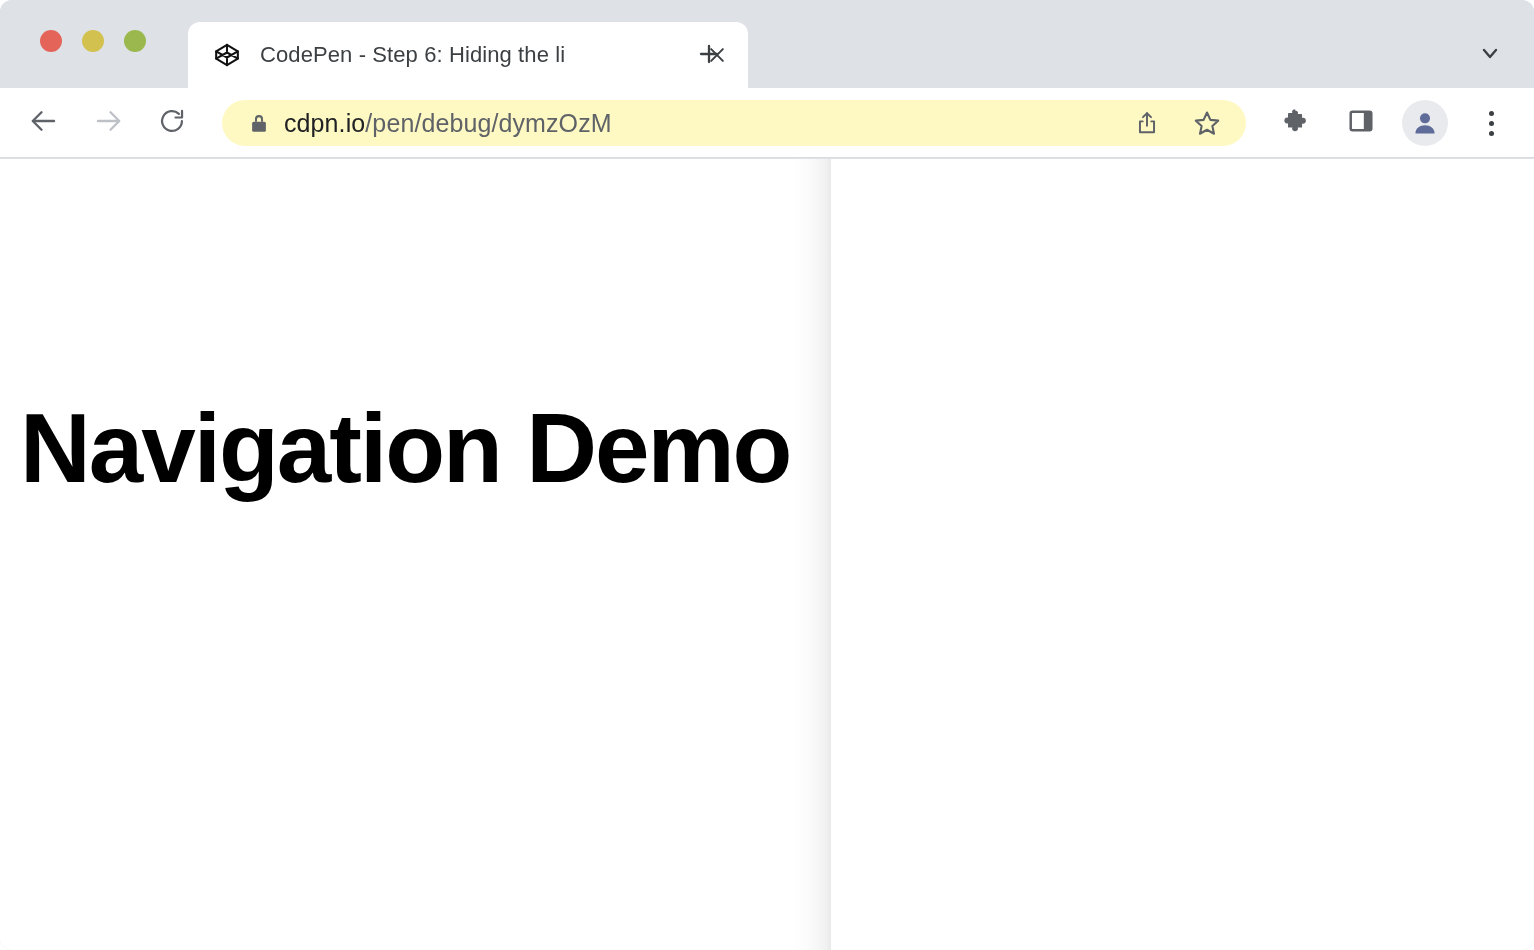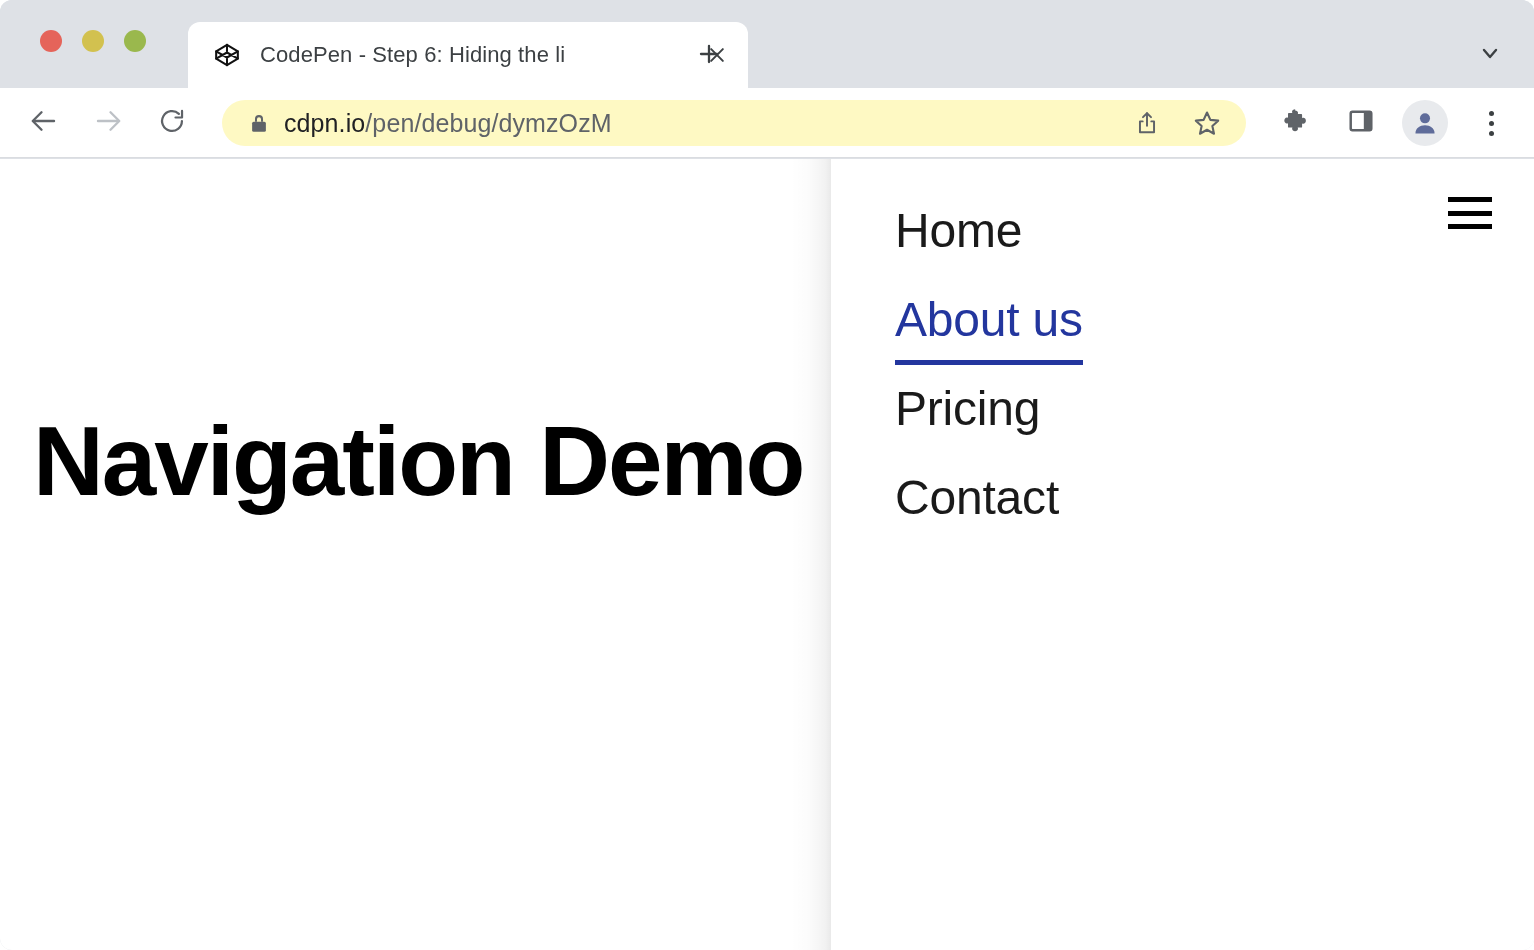--- a/index.html
+++ b/index.html
@@ -219,21 +219,21 @@
     width: 1534px;
     height: 791px;
     background: #ffffff;
     overflow: hidden;
   }
 
   .page-heading {
     position: absolute;
     left: 16px;
     top: 236px;
-    margin: 17px;
+    margin: 4px;
     font-size: 98px;
     font-weight: 700;
     line-height: 1;
     letter-spacing: -2px;
     color: #000000;
     white-space: nowrap;
   }
 
   .nav-panel {
     position: absolute;
@@ -429,38 +429,15 @@
       </span>
     </div>
   </div>
 
   <div class="page">
 
     <h1 class="page-heading">Navigation Demo</h1>
 
     <div class="nav-panel-shadow"></div>
 
-    <div class="nav-panel">
-
-      <div class="hamburger">
-        <span></span>
-          <span></span>
-          <span></span>
-      </div>
-
-      <ul class="nav-list">
-        <li>
-          <a class="nav-link" href="#">Home</a>
-        </li>
-        <li>
-          <a class="nav-link active" href="#">About us</a>
-        </li>
-        <li>
-          <a class="nav-link" href="#">Pricing</a>
-        </li>
-        <li>
-          <a class="nav-link" href="#">Contact</a>
-        </li>
-      </ul>
-    </div>
   </div>
 
 </div>
 
 </body></html>

